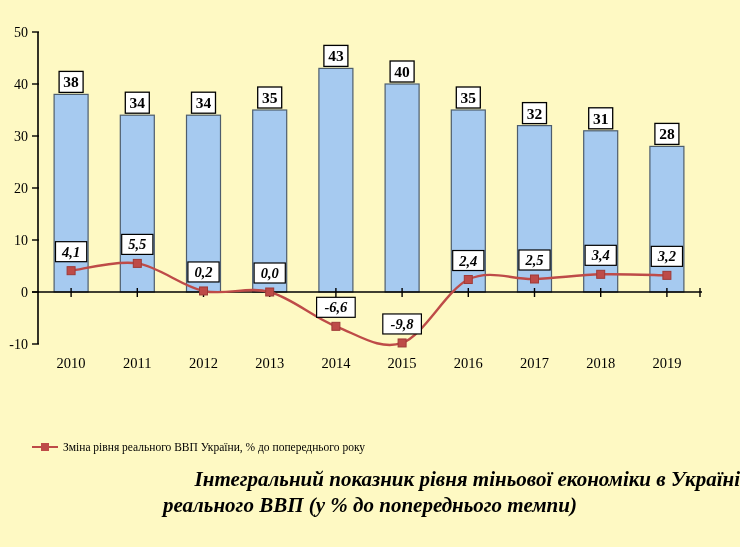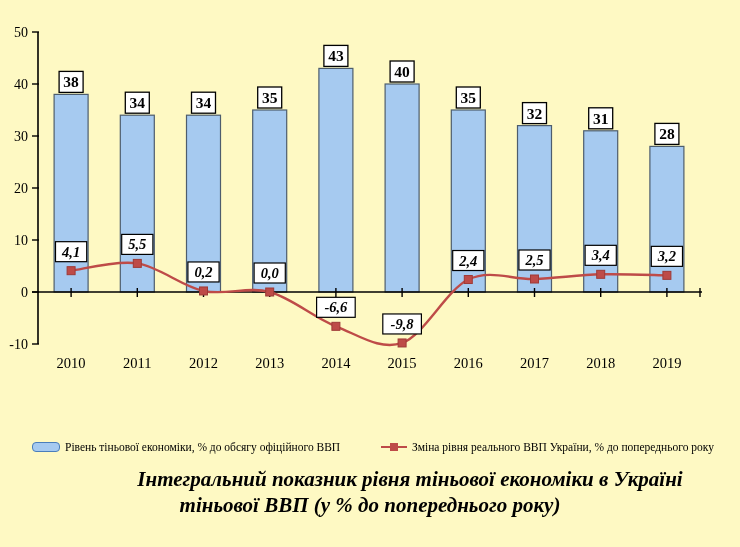--- a/index.html
+++ b/index.html
@@ -10,21 +10,21 @@
             display:flex; justify-content:space-between; padding:0 26px 0 32px;
             font-size:11.5px; color:#000; }
   .legend-item { display:flex; align-items:center; gap:5px; white-space:nowrap; }
   .bar-swatch { display:inline-block; width:28px; height:10px; background:#A6CAF0;
                 border:1.4px solid #4a7ebb; border-radius:4px; box-sizing:border-box; }
   .line-swatch { position:relative; display:inline-block; width:26px; height:10px; }
   .line-swatch-line { position:absolute; left:0; right:0; top:4px; height:2px; background:#BE4B48; }
   .line-swatch-square { position:absolute; left:9px; top:1px; width:8px; height:8px; background:#BE4B48; }
   .caption { position:absolute; top:466px; left:0; width:740px; text-align:center;
              font-size:21px; line-height:26px; font-weight:bold; font-style:italic; color:#000; }
-  .caption .indent { padding-left:80px; }
+  .caption .indent { padding-left:80px;text-align:right; }
 </style>
 </head>
 <body>
 
 <div class="page">
 
   <svg id="chart" width="740" height="420" viewBox="0 0 740 420">
       <rect x="54.099999999999994" y="94.39999999999998" width="34" height="197.60000000000002" fill="#A6CAF0" stroke="#4d5d6d" stroke-width="1.2"></rect>
       <rect x="120.30000000000001" y="115.19999999999999" width="34" height="176.8" fill="#A6CAF0" stroke="#4d5d6d" stroke-width="1.2"></rect>
       <rect x="186.5" y="115.19999999999999" width="34" height="176.8" fill="#A6CAF0" stroke="#4d5d6d" stroke-width="1.2"></rect>
@@ -120,30 +120,26 @@
       <rect x="522.5" y="102.6" width="24" height="21" fill="#ffffff" stroke="#000000" stroke-width="1.3"></rect>
       <text x="534.5" y="118.6" text-anchor="middle" font-size="15.5" font-weight="bold" fill="#000">32</text>
       <rect x="588.7" y="107.79999999999998" width="24" height="21" fill="#ffffff" stroke="#000000" stroke-width="1.3"></rect>
       <text x="600.7" y="123.79999999999998" text-anchor="middle" font-size="15.5" font-weight="bold" fill="#000">31</text>
       <rect x="654.9" y="123.4" width="24" height="21" fill="#ffffff" stroke="#000000" stroke-width="1.3"></rect>
       <text x="666.9" y="139.4" text-anchor="middle" font-size="15.5" font-weight="bold" fill="#000">28</text>
     </svg>
 
   <div class="legend">
     <div class="legend-item">
-      <span class="bar-swatch"></span>
-      <span>Рівень тіньової економіки, % до обсягу офіційного ВВП</span>
-    </div>
-    <div class="legend-item">
       <span class="line-swatch">
         <span class="line-swatch-line"></span>
         <span class="line-swatch-square"></span>
       </span>
       <span>Зміна рівня реального ВВП України, % до попереднього року</span>
     </div>
   </div>
 
   <div class="caption">
     <div class="indent">Інтегральний показник рівня тіньової економіки в Україні</div>
-    <div>тіньової ВВП (у % до попереднього року)</div>
+    <div>реального ВВП (у % до попереднього темпи)</div>
   </div>
 
 </div>
 
 </body></html>

